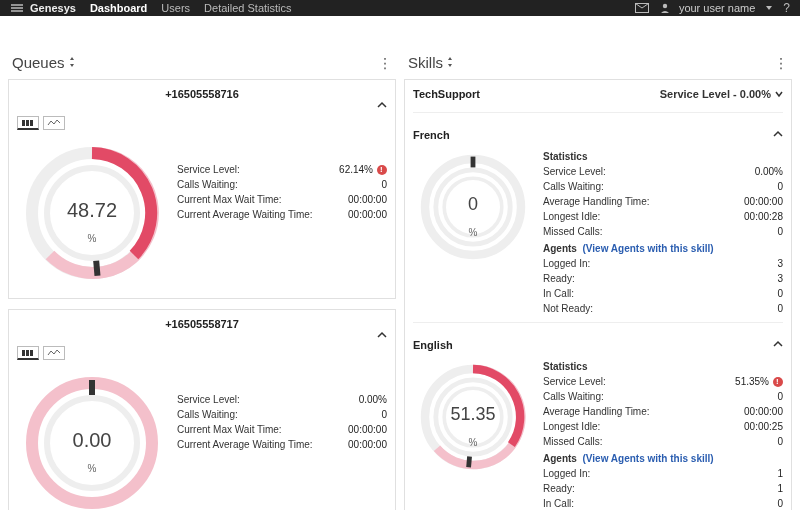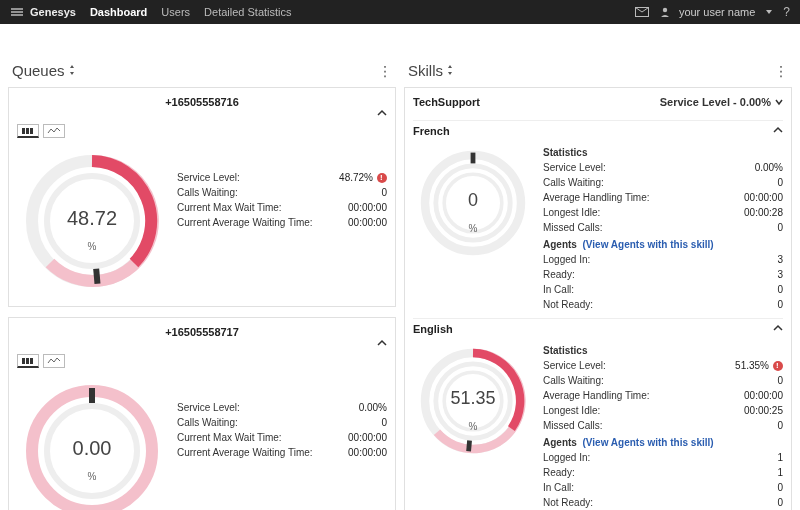--- a/index.html
+++ b/index.html
@@ -1,19 +1,19 @@
 <!DOCTYPE html>
 <html><head>
 <meta charset="utf-8">
 <style>
   * { box-sizing: border-box; margin: 0; padding: 0; }
   body { font-family: Arial, Helvetica, sans-serif; font-size: 11px; color: #222; background: #fff; width: 800px; }
   
   
-  .topbar { background: #222; color: #ccc; height: 24px; display: flex; align-items: center; padding: 0 10px; font-size: 11px; }
+  .topbar { background: #222; color: #ccc; height: 16px; display: flex; align-items: center; padding: 0 10px; font-size: 11px; }
   .topbar .logo-icon { width: 14px; height: 10px; margin-right: 6px; }
   .topbar .brand { font-weight: bold; margin-right: 14px; color: #eee; }
   .topbar .navitem { margin-right: 14px; cursor: pointer; color: #bbb; }
   .topbar .navitem.active { color: #fff; font-weight: bold; }
   .topbar .spacer { flex: 1; }
   .topbar .right-icon { margin-left: 10px; color: #bbb; cursor: pointer; }
   .topbar .username { margin-left: 8px; color: #ccc; }
   .topbar svg { display: block; }
 
   
@@ -51,21 +51,21 @@
   .stats { flex:1; font-size:10px; color:#333; }
   .stats .group-title { font-weight:bold; margin:4px 0 2px 0; }
   .stats .row { display:flex; justify-content:space-between; line-height:1.5; }
   .stats .row .label { color:#333; }
   .stats .row .val { color:#222; }
   .stats .link { color:#2a5db0; cursor:pointer; }
   .warn-icon { display:inline-block; width:10px; height:10px; background:#d94a4a; border-radius:50%; margin-left:4px; vertical-align:middle; position:relative;}
   .warn-icon::after { content:"!"; color:#fff; position:absolute; left:3px; top:-1px; font-size:8px; font-weight:bold;}
 
   
-  .skill-head { display:flex; align-items:flex-end; font-weight:bold; padding:4px 0 6px 0; border-top:1px solid #eee; margin-top:6px; font-size:11px;gap:17px;}
+  .skill-head { display:flex; align-items:flex-end; font-weight:bold; padding:16px 0 6px 0; border-top:1px solid #eee; margin-top:6px; font-size:11px;gap:17px;}
   .skill-head:first-of-type { border-top:none; margin-top:0;}
   .skill-head .chev { margin-left:auto; cursor:pointer; }
 
   .chev svg { width:10px; height:10px; }
 </style>
 </head>
 <body>
 
 <div class="topbar">
   <span class="logo-icon">
@@ -141,21 +141,21 @@
             <path d="M50 10 A40 40 0 0 1 78 78" fill="none" stroke="#e24a66" stroke-width="8"></path>
             <circle cx="50" cy="50" r="30" fill="none" stroke="#eee" stroke-width="4"></circle>
             <rect x="48" y="8" width="4" height="10" fill="#333" transform="rotate(175 50 50)"></rect>
           </svg>
           <div class="bignum">48.72</div>
           <div class="pct">%</div>
         </div>
         <div class="stats" style="padding-top:24px;">
           <div class="row">
               <span class="label">Service Level:</span>
-              <span class="val"><span>48.72%</span><span class="warn-icon"></span></span>
+              <span class="val"><span>62.14%</span><span class="warn-icon"></span></span>
             </div>
           <div class="row">
               <span class="label">Calls Waiting:</span>
               <span class="val">0</span>
             </div>
           <div class="row">
               <span class="label">Current Max Wait Time:</span>
               <span class="val">00:00:00</span>
             </div>
           <div class="row">

